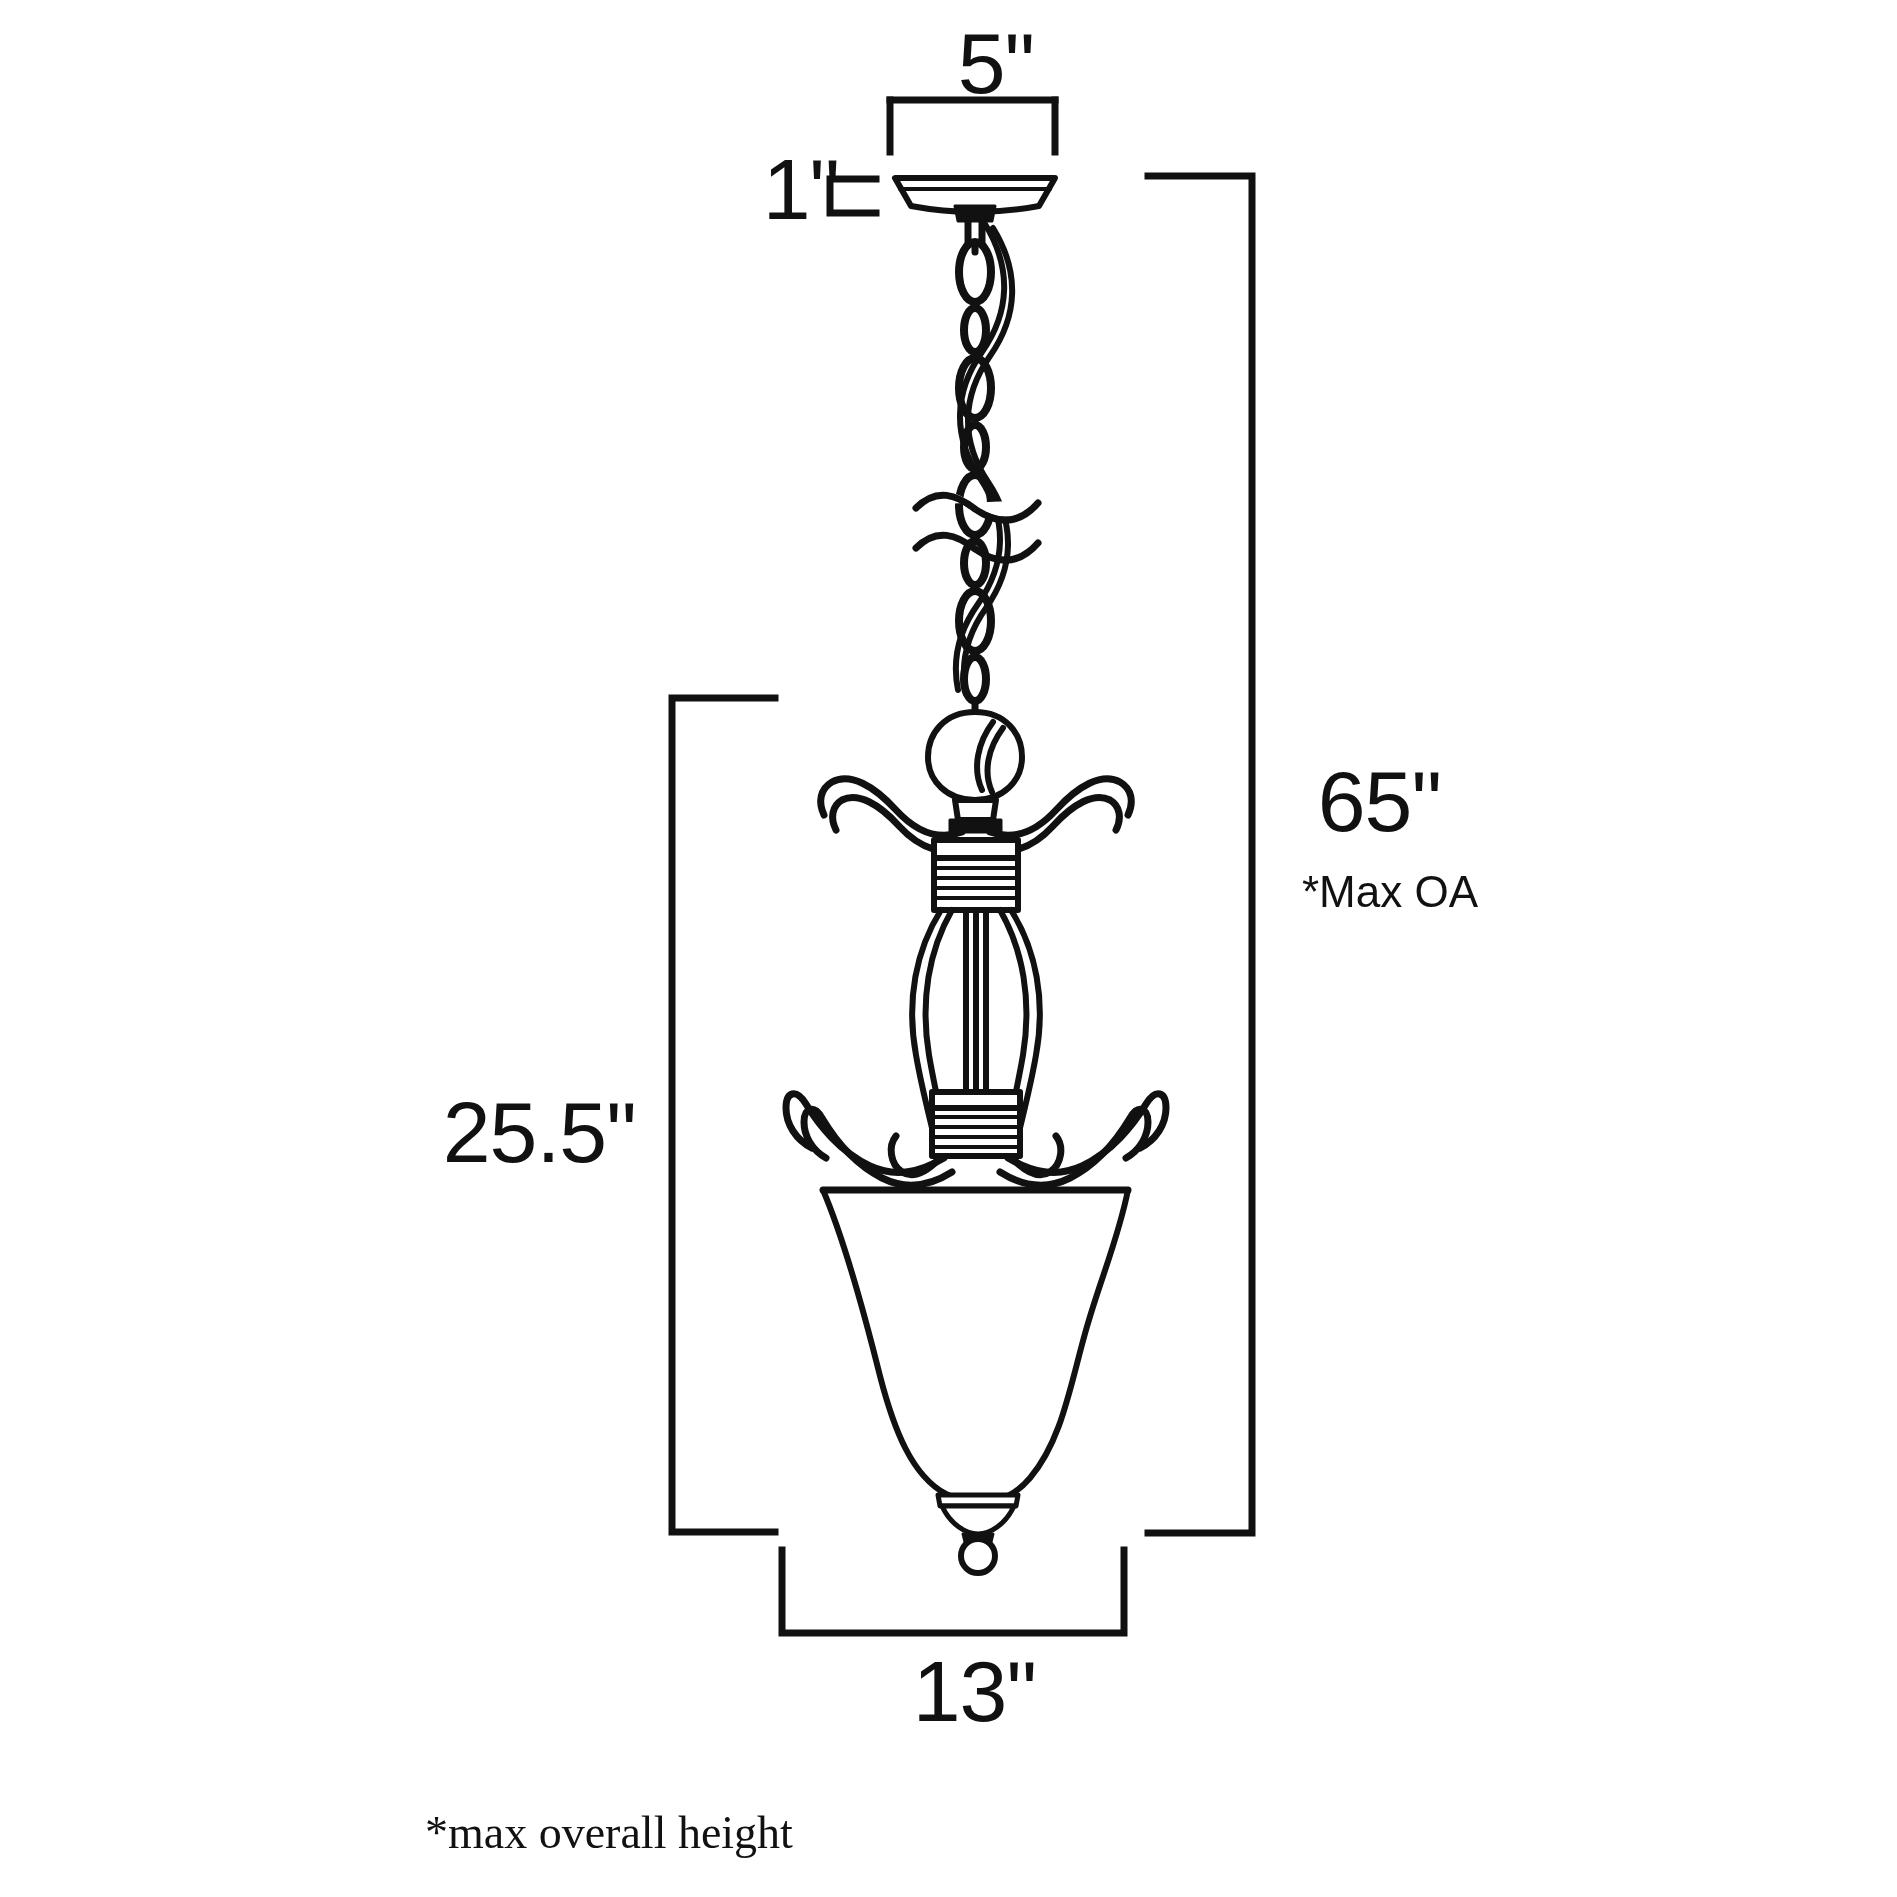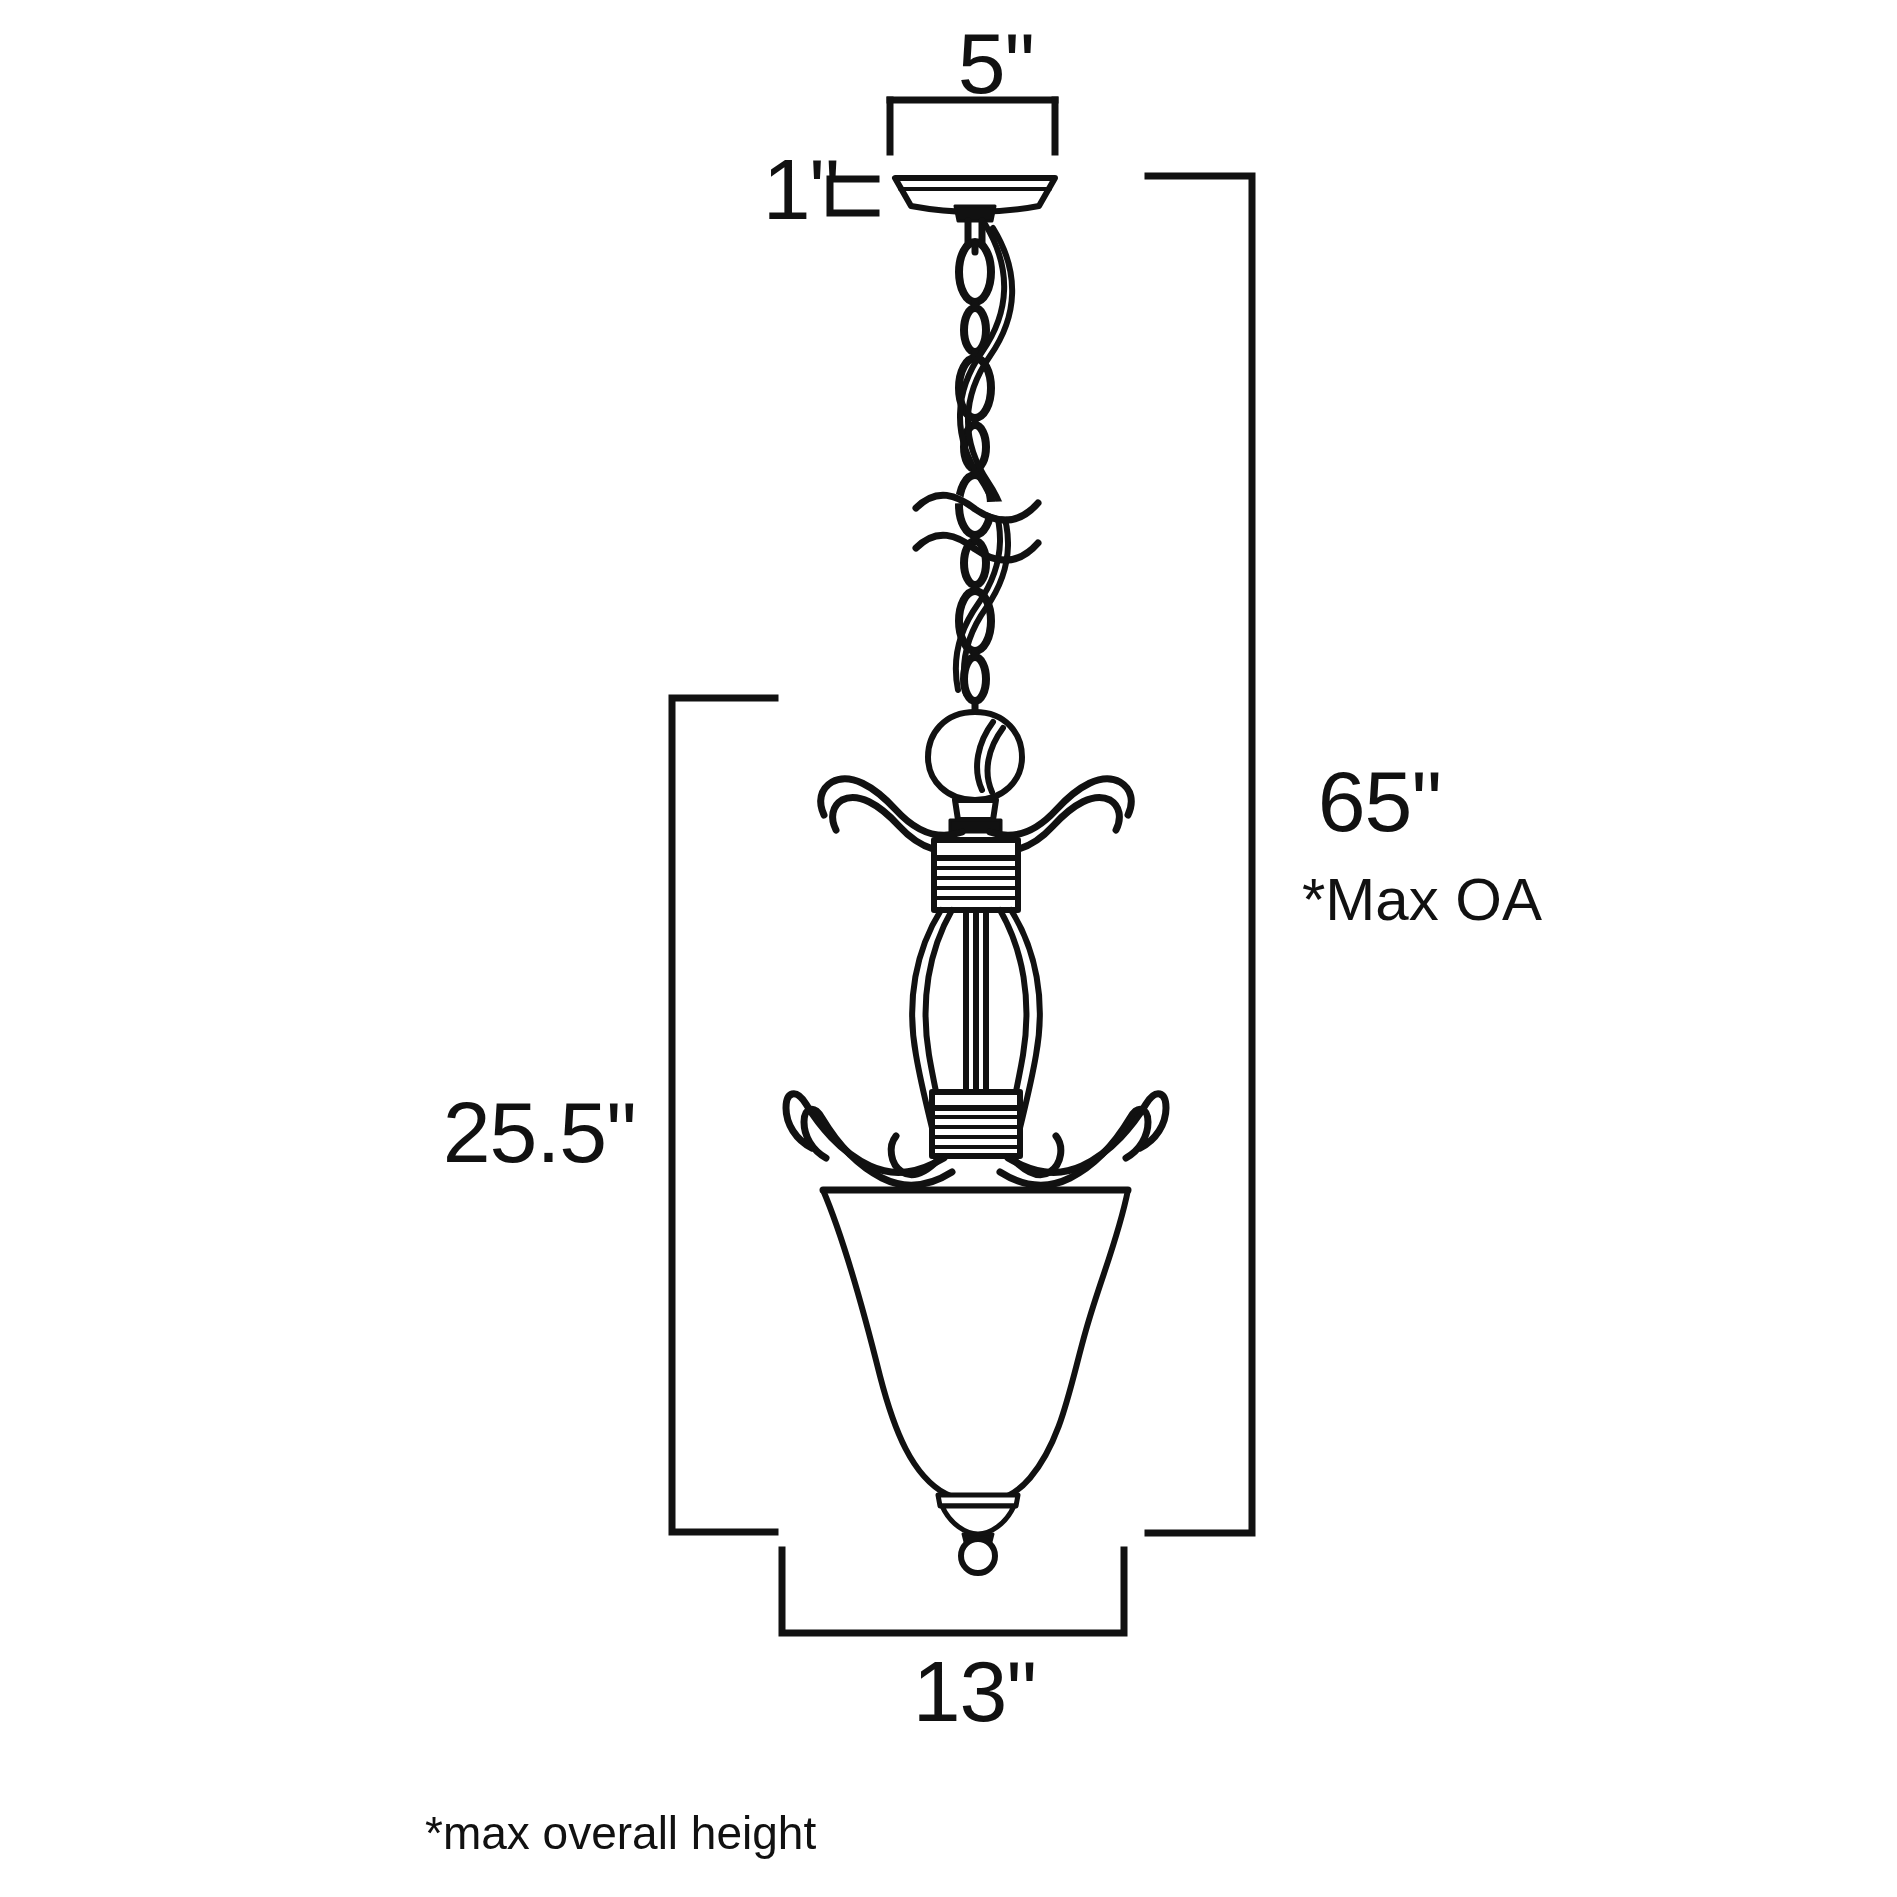--- a/index.html
+++ b/index.html
@@ -30,36 +30,36 @@
     font-family: "Liberation Sans", sans-serif;
     color: #111111;
     white-space: pre;
     line-height: 1;
   }
   .dim-num {
     font-size: 86px;
     letter-spacing: -1px;
   }
   .dim-sub {
-    font-size: 60px;
+    font-size: 44px;
     letter-spacing: 0px;
   }
   .footnote {
     position: absolute;
     font-size: 46px;
     color: #111111;
     white-space: pre;
   }
   #lbl-five   { left: 940px;  top: 4px;   }
   #lbl-one    { left: 745px;  top: 130px; }
   #lbl-sixtyfive { left: 1300px; top: 742px; }
   #lbl-sixtyfive .dim-sub { display: block; margin-top: 10px; margin-left: 2px; }
   #lbl-twentyfive { left: 425px; top: 1073px; }
   #lbl-thirteen  { left: 895px;  top: 1632px; }
-  #footnote-text { left: 425px;  top: 1806px; }
+  #footnote-text { left: 425px;  top: 1806px; font-family: Liberation Serif, serif; }
 </style>
 </head>
 <body>
 
 <div id="stage">
 
   <svg id="drawing" viewBox="0 0 1897 1897">
 
     <g fill="none" stroke="#111111" stroke-width="7" stroke-linecap="square" stroke-linejoin="miter">
 

